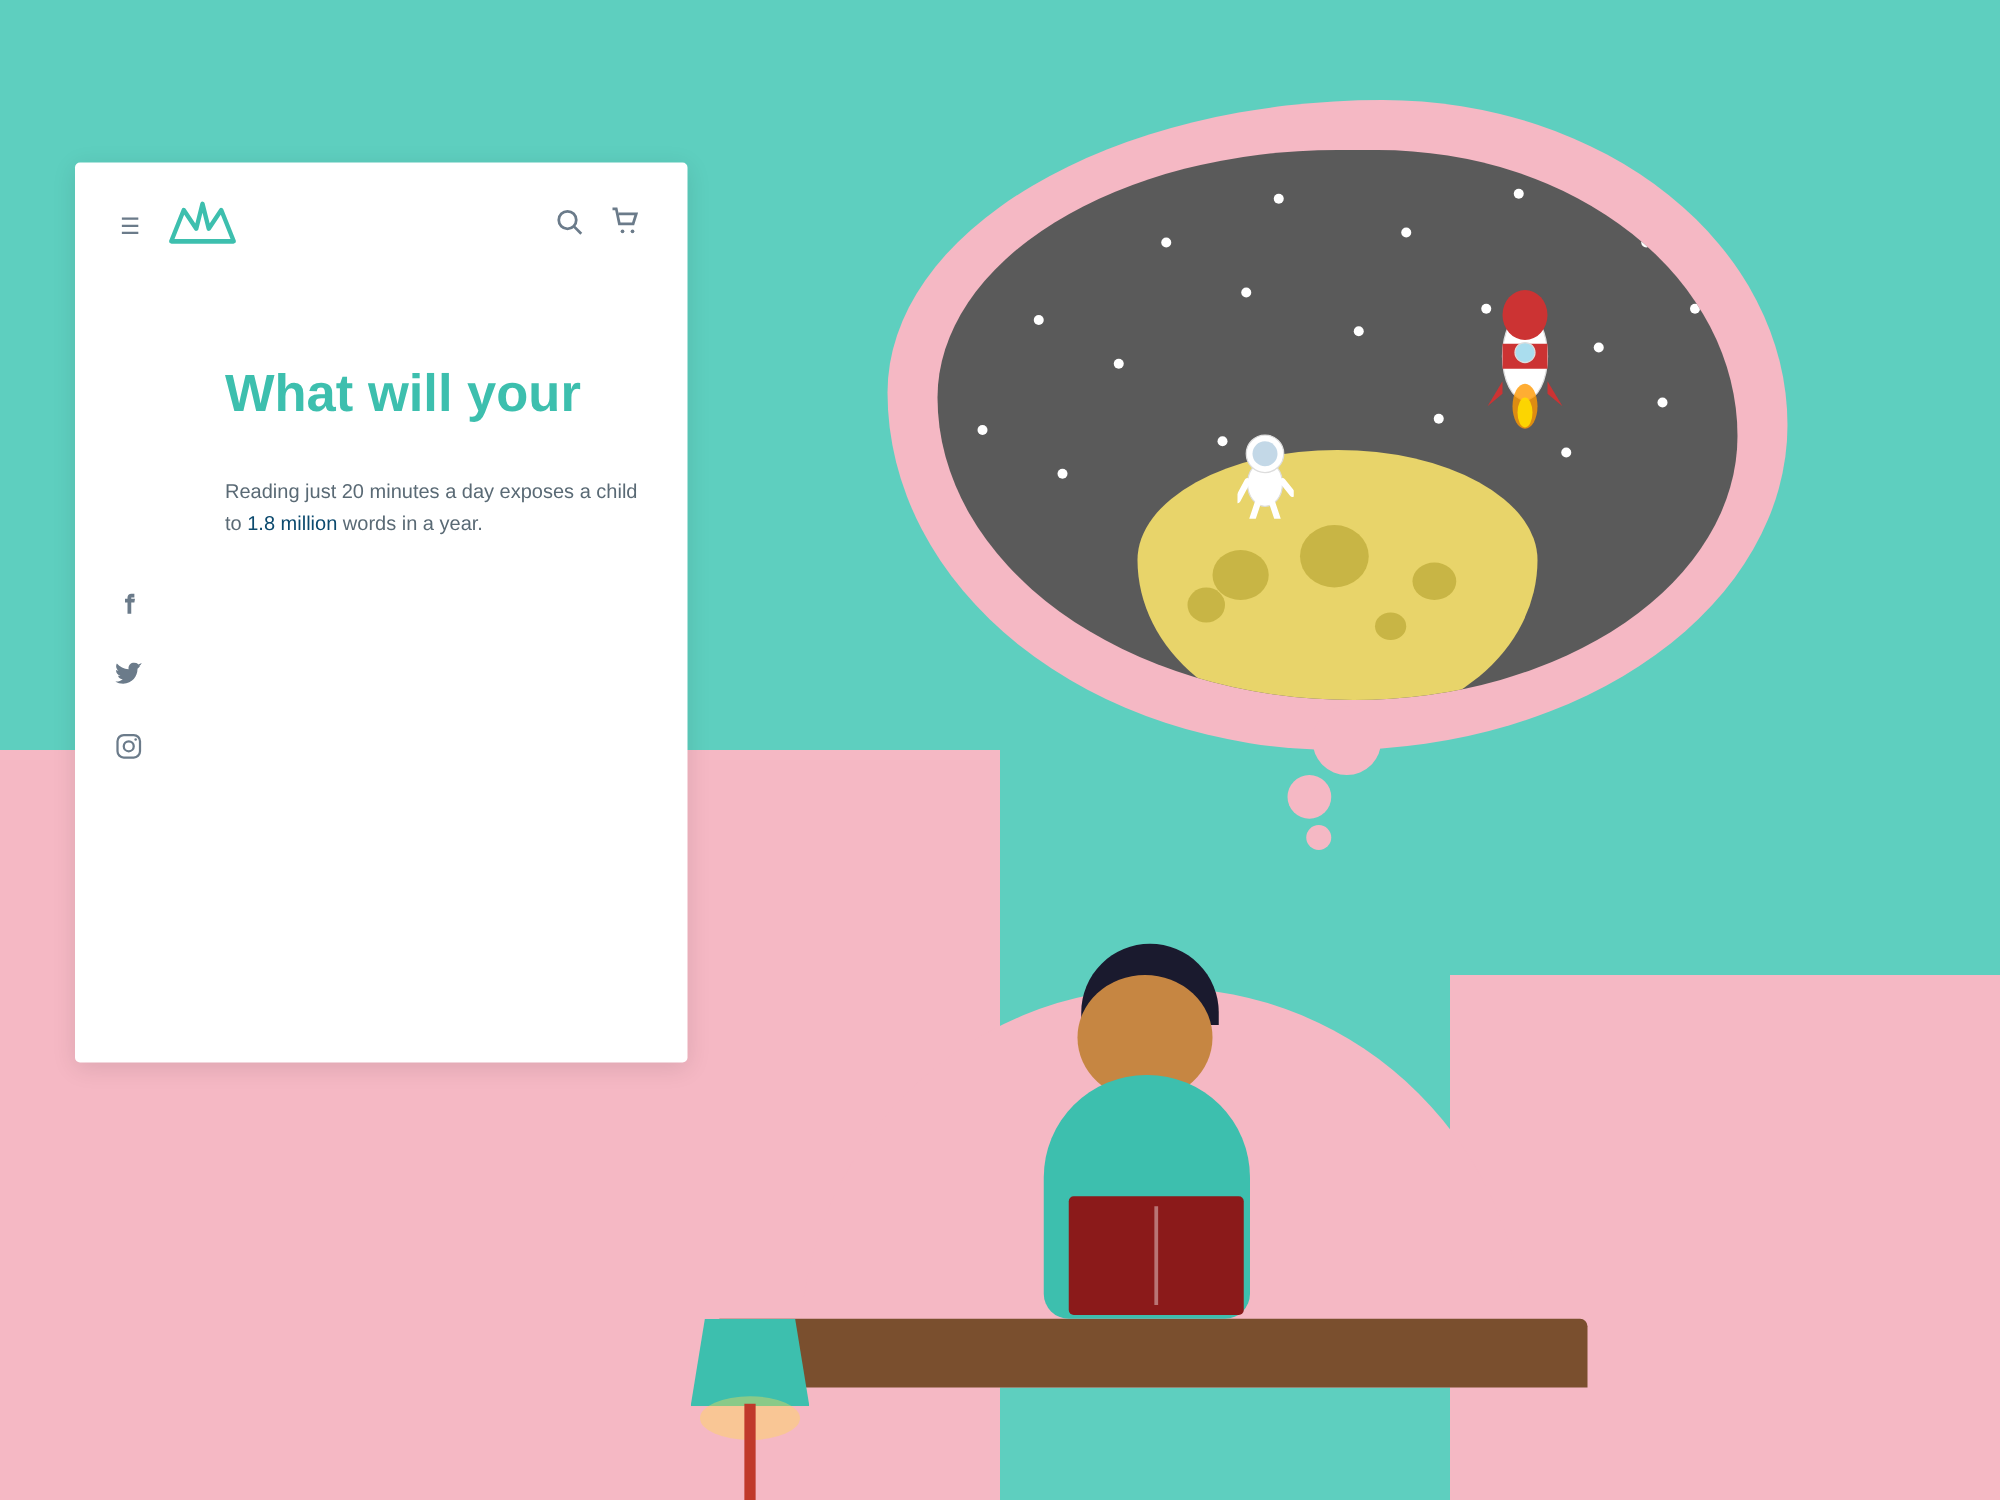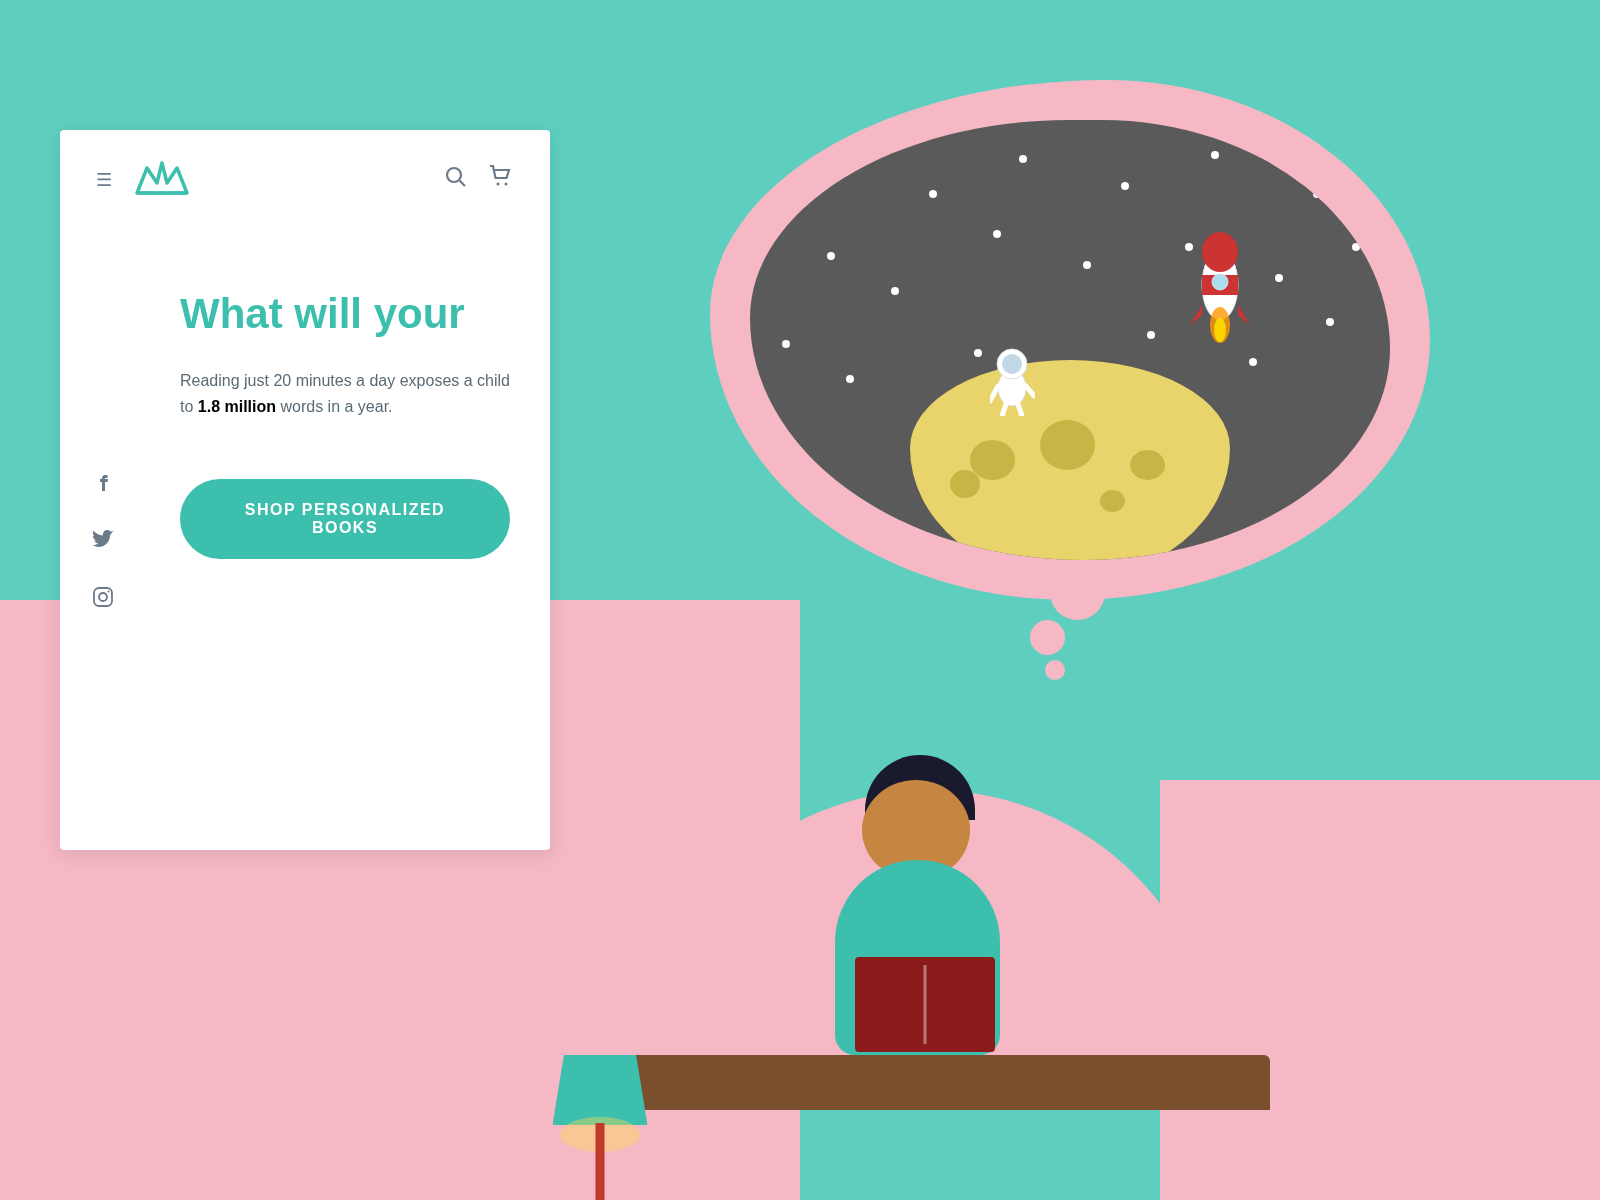--- a/index.html
+++ b/index.html
@@ -109,33 +109,33 @@
     
     .card-content {
       padding: 60px 40px 40px 120px;
     }
 
     .headline {
       font-size: 42px;
       font-weight: 800;
       color: #3dbfae;
       line-height: 1.15;
-      margin-bottom: 30px;
+      margin-bottom: 42px;
     }
 
     .subtext {
       font-size: 16px;
       color: #5a6a75;
       line-height: 1.6;
       margin-bottom: 60px;
     }
 
     .subtext strong {
-      font-weight: 700;
-      color: #000000;
+      font-weight: 400;
+      color: #0c4a6e;
     }
 
     .cta-button {
       background: #3dbfae;
       color: white;
       border: none;
       border-radius: 50px;
       padding: 22px 50px;
       font-size: 16px;
       font-weight: 700;
@@ -278,21 +278,20 @@
     </span>
   </div>
 
   <div class="card-content">
     <h1 class="headline">
       <span>What will your</span><br>
     </h1>
     <p class="subtext">
       <span>Reading just 20 minutes a day exposes a child to </span><strong>1.8 million</strong><span> words in a year.</span>
     </p>
-    <button class="cta-button">SHOP PERSONALIZED BOOKS</button>
   </div>
 
 </div>
 
 <div class="illustration-area">
 
   <div class="thought-bubble-outer"></div>
 
   <div class="thought-bubble-inner">
 

